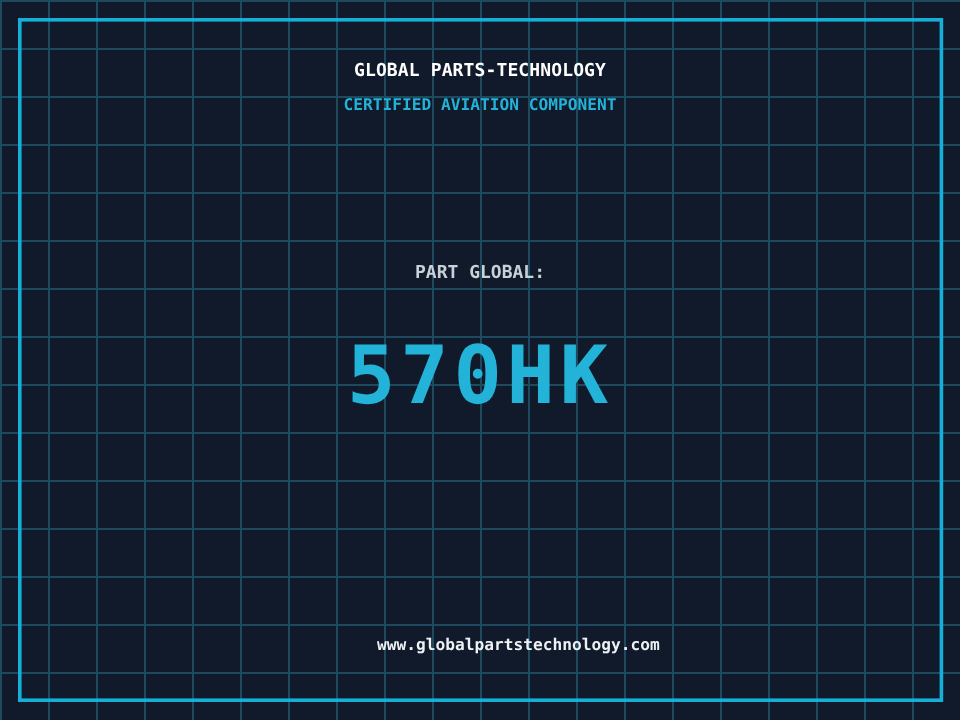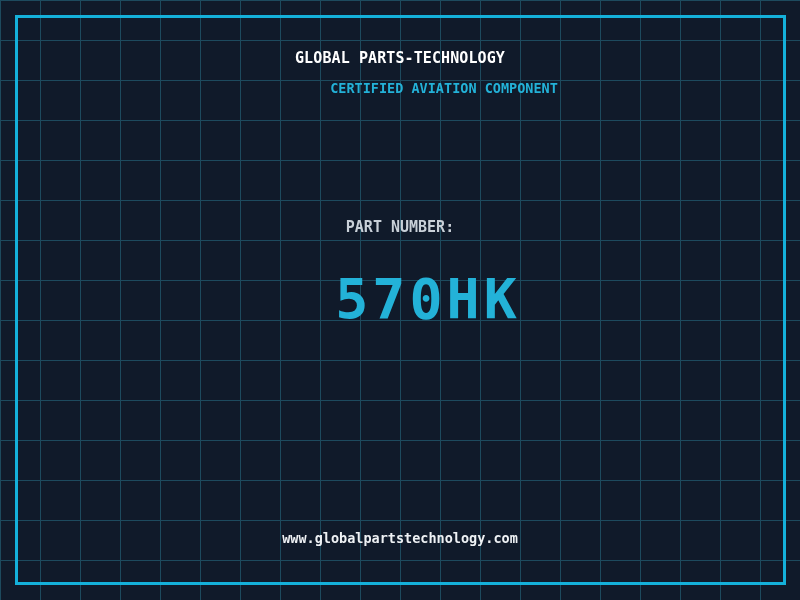--- a/index.html
+++ b/index.html
@@ -38,47 +38,46 @@
     font-size: 15px;
     letter-spacing: 0.1px;
     color: var(--title-text);
     text-align: right;
   }
   .tagline {
     top: 88px;
     font-size: 13.5px;
     font-weight: bold;
     color: var(--accent-cyan);
-    margin-left: 44px;
   }
   .part-label {
     top: 227px;
     font-size: 15px;
     color: var(--label-text);
   }
   .part-number {
-    top: 299px;
-    font-size: 55px;
+    top: 313px;
+    font-size: 67px;
     letter-spacing: 4px;
     color: var(--accent-cyan);
-    margin-left: 28px;
   }
   .website {
     top: 538px;
     font-size: 13.5px;
     font-weight: bold;
     color: #eef1f4;
+    margin-left: 32px;
   }
 </style>
 </head>
 <body>
 
 <div class="frame"></div>
 
 <div class="txt company">GLOBAL PARTS-TECHNOLOGY</div>
 
 <div class="txt tagline">CERTIFIED AVIATION COMPONENT</div>
 
-<div class="txt part-label">PART NUMBER:</div>
+<div class="txt part-label">PART GLOBAL:</div>
 
 <div class="txt part-number">570HK</div>
 
 <div class="txt website">www.globalpartstechnology.com</div>
 
 </body></html>

